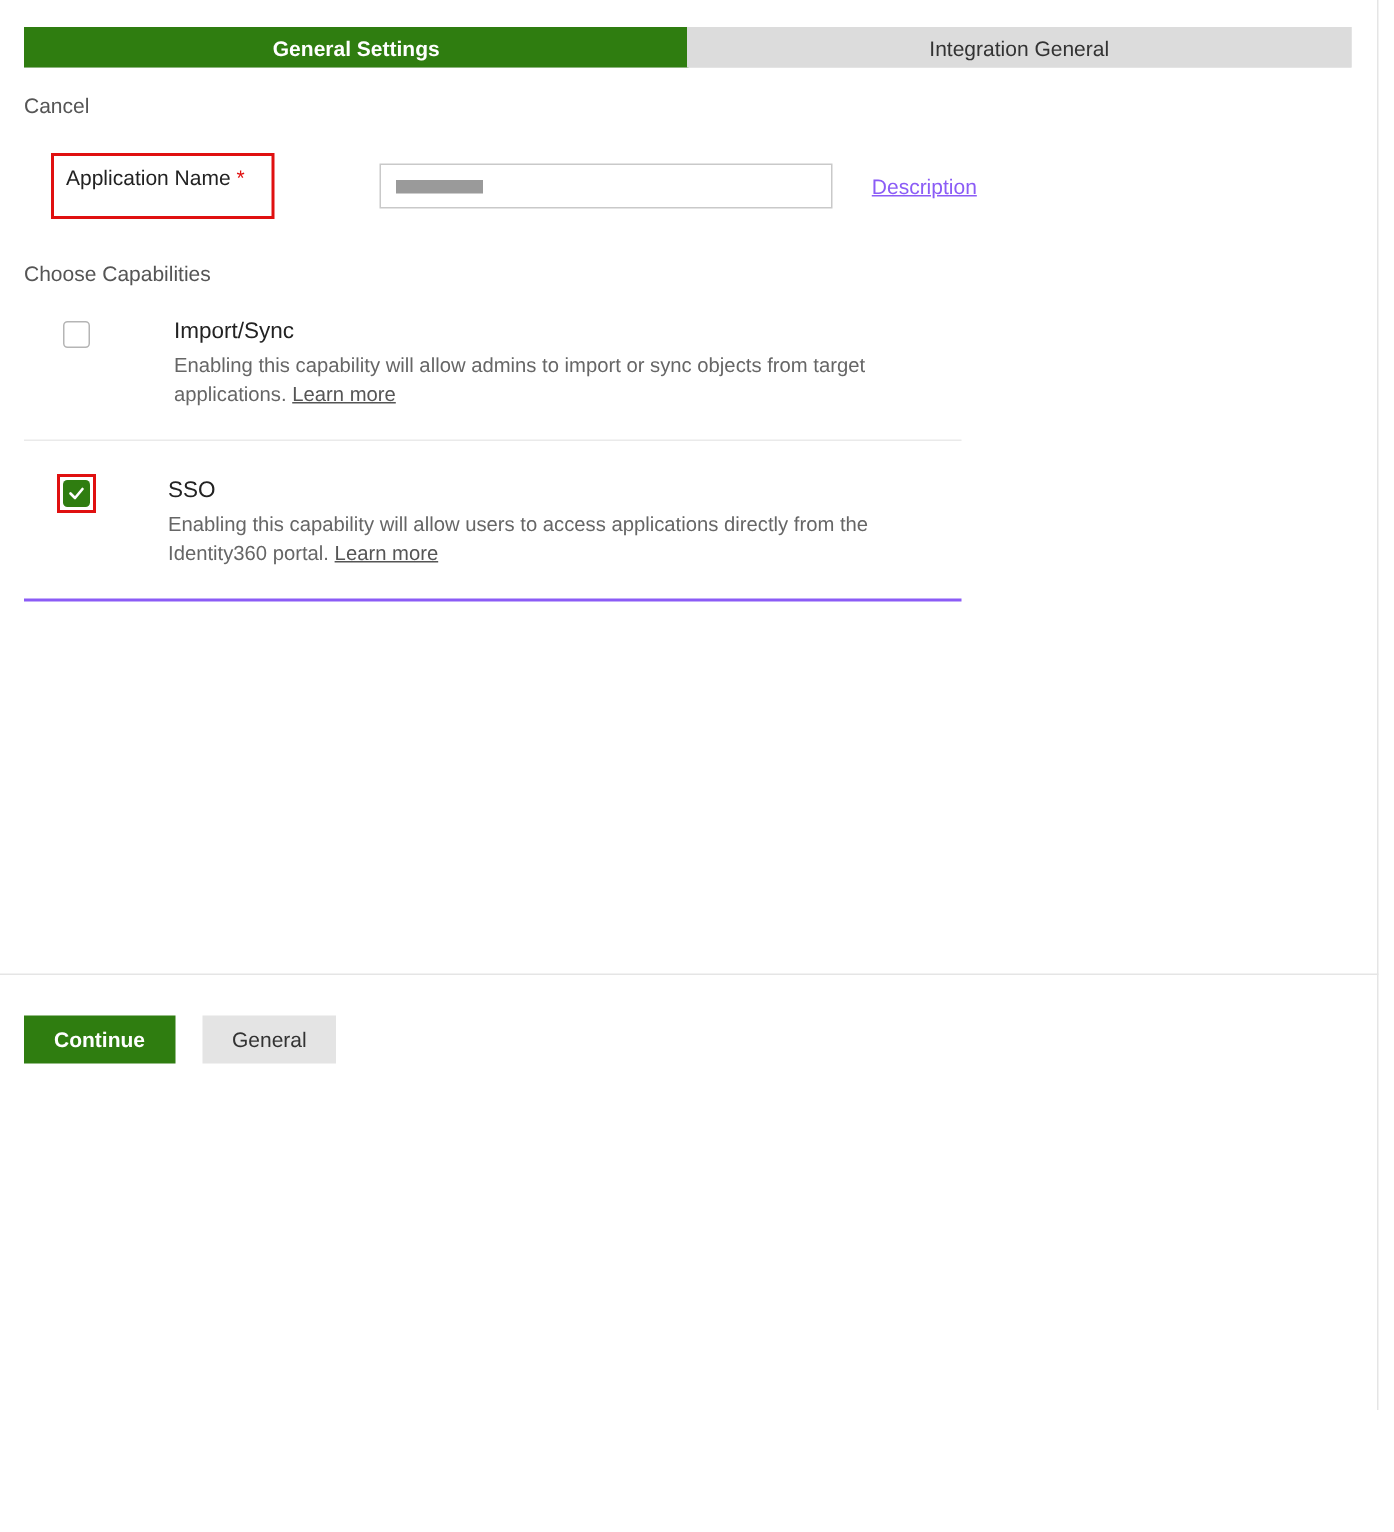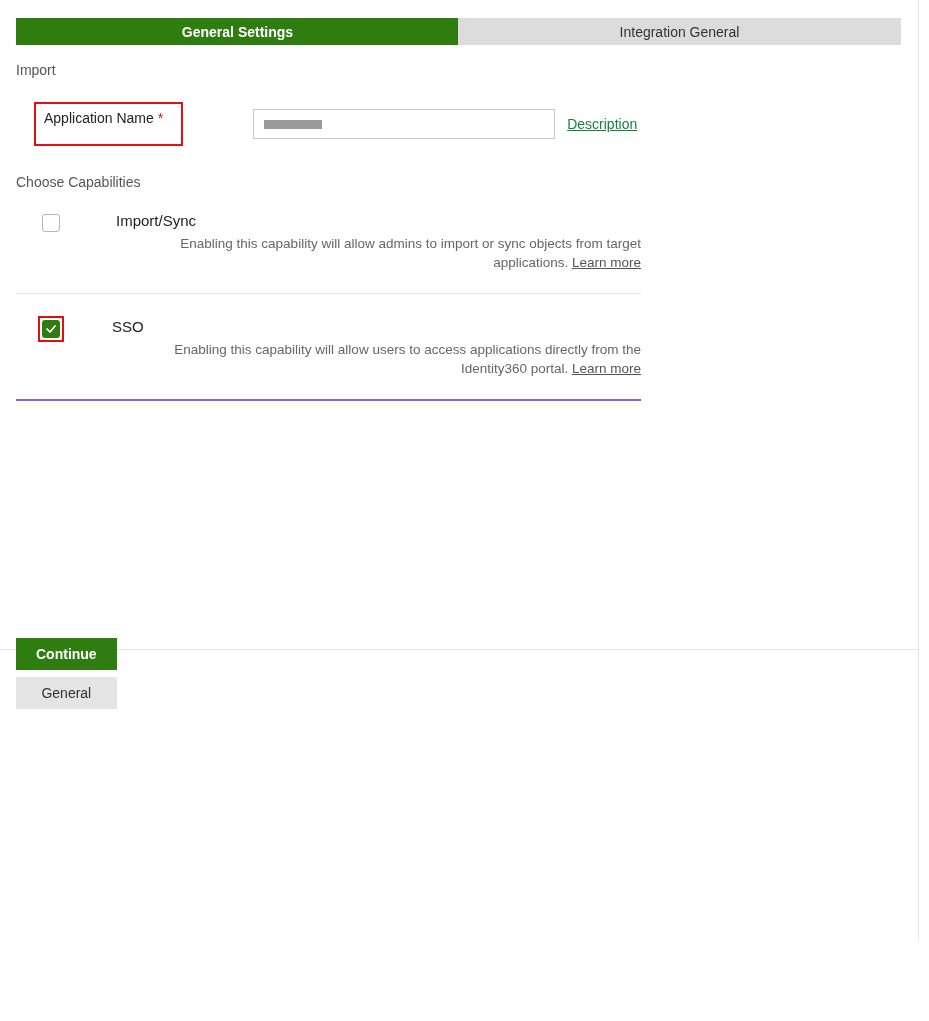--- a/index.html
+++ b/index.html
@@ -15,61 +15,61 @@
   .tab-inactive { right: 0; width: 443px; background: #dcdcdc; color: #333; }
 
   .content { position: absolute; top: 58px; left: 16px; right: 28px; }
   .section-title { font-size: 14px; color: #555; margin: 4px 0 24px 0; }
 
   .field-row { display: flex; align-items: center; gap: 0; margin-bottom: 28px; padding-left: 18px; }
   .field-label-box { display: inline-flex; align-items: center; padding: 6px 18px 18px 8px; border: 2px solid #e01010; font-size: 14px; color: #222; }
   .req { color: #e01010; margin-left: 4px; }
   .app-input { margin-left: 70px; width: 302px; height: 30px; border: 1px solid #c9c9c9; padding: 4px 10px; font-size: 13px; background: #fff; }
   .app-input .placeholder-bar { width: 58px; height: 9px; background: #9a9a9a; }
-  .desc-link { margin-left: 12px; font-size: 14px; color: #15803d; text-decoration: underline; cursor: pointer; }
+  .desc-link { margin-left: 26px; font-size: 14px; color: #8b5cf6; text-decoration: underline; cursor: pointer; }
 
   .caps-title { font-size: 14px; color: #555; margin: 0 0 22px 0; }
 
   .cap-block { padding-left: 26px; padding-right: 0; padding-bottom: 20px; border-bottom: 1px solid #eaeaea; margin-bottom: 24px; width: 625px; }
   .cap-block:last-of-type { border-bottom: 2px solid #8b5cf6; }
   .cap-row { display: flex; align-items: flex-start; }
   .cap-check-wrap { width: 30px; flex-shrink: 0; display: flex; align-items: center; justify-content: flex-start; padding-top: 2px; }
   .cap-body { flex: 1; margin-left: 44px; }
   .cap-title { font-size: 15px; color: #222; margin: 0 0 6px 0; }
-  .cap-desc { font-size: 13.5px; color: #666; line-height: 1.4; text-align: right; }
+  .cap-desc { font-size: 13.5px; color: #666; line-height: 1.4; }
   .learn-more { color: #555; text-decoration: underline; cursor: pointer; }
 
   .checkbox-unchecked { width: 18px; height: 18px; border: 1.5px solid #b5b5b5; border-radius: 3px; background: #fff; cursor: pointer; }
   .checkbox-checked-outline { width: 26px; height: 26px; border: 2.5px solid #e01010; display: flex; align-items: center; justify-content: center; cursor: pointer; }
   .checkbox-checked-inner { width: 18px; height: 18px; background: #2f7d10; border-radius: 3px; display: flex; align-items: center; justify-content: center; }
   .check-svg { width: 12px; height: 12px; }
 
   
   .footer-sep { position: absolute; bottom: 81px; left: 0; right: 10px; height: 1px; background: #e5e5e5; }
-  .footer { position: absolute; bottom: 22px; left: 16px; display: flex; gap: 7px; flex-direction: column; }
+  .footer { position: absolute; bottom: 22px; left: 16px; display: flex; gap: 18px; }
   .btn { height: 32px; padding: 0 20px; font-size: 14px; border: none; cursor: pointer; display: inline-flex; align-items: center; justify-content: center; }
   .btn-primary { background: #2f7d10; color: #fff; font-weight: 600; }
   .btn-secondary { background: #e4e4e4; color: #333; }
 </style>
 </head>
 <body>
 <div class="page">
   <div class="right-border"></div>
 
   <div class="tabs">
     <div class="tab-active">
       <span>General Settings</span>
     </div>
     <div class="tab-inactive">
       <span>Integration General</span>
     </div>
   </div>
 
   <div class="content">
-    <div class="section-title">Import</div>
+    <div class="section-title">Cancel</div>
 
     <div class="field-row">
       <div class="field-label-box">
         <span>Application Name</span>
         <span class="req">*</span>
       </div>
       <div class="app-input" style="display:flex;align-items:center;">
         <div class="placeholder-bar"></div>
       </div>
       <span class="desc-link">Description</span>

